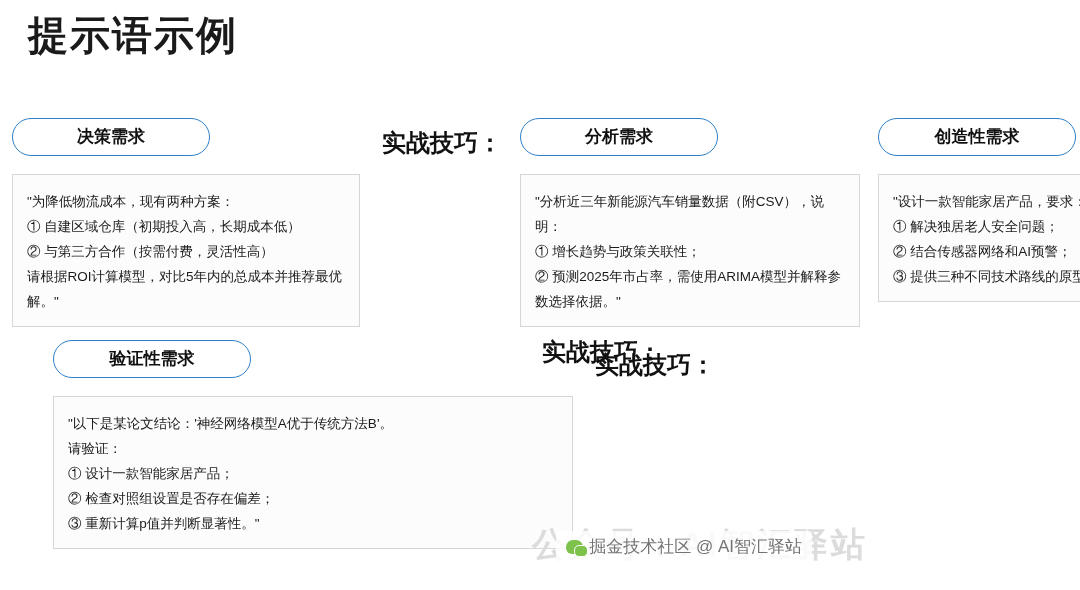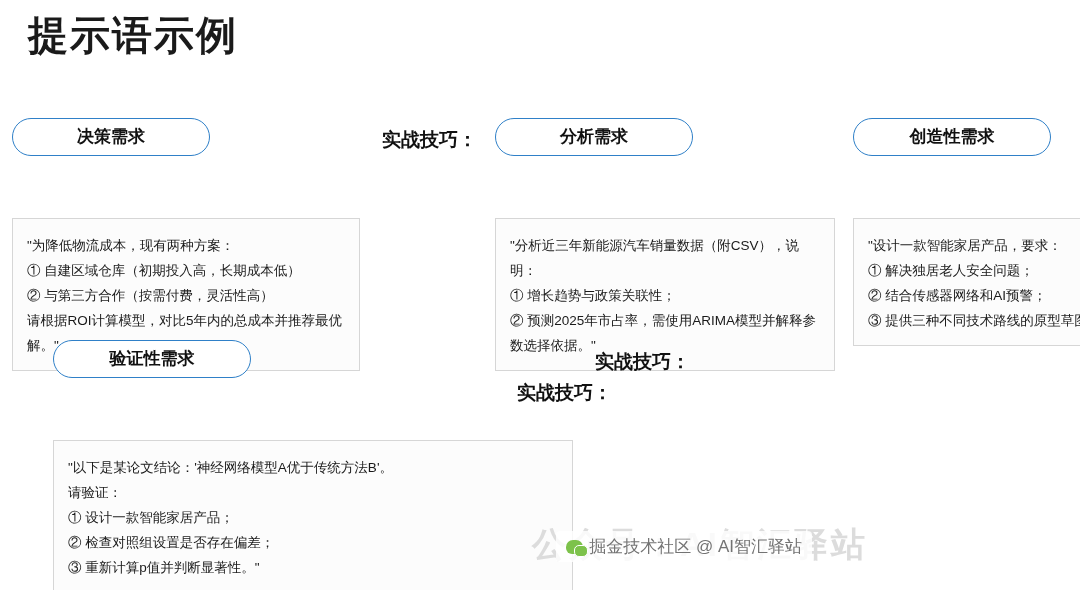--- a/index.html
+++ b/index.html
@@ -40,39 +40,38 @@
   .row-2 { left: 12px; top: 340px; padding-left: 41px; }
 
   .group {
     display: flex;
     align-items: flex-start;
   }
 
   .col {
     display: flex;
     flex-direction: column;
-    gap: 44px;
   }
 
   .chip {
     border: 1.5px solid #2f80c8;
     border-radius: 20px;
     background: #ffffff;
     font-size: 17px;
     font-weight: bold;
     color: #111111;
     text-align: center;
     padding: 8px 10px 9px;
     box-sizing: border-box;
     height: 38px;
     line-height: 20px;
   }
 
   .tip {
-    font-size: 19px;
+    font-size: 24px;
     font-weight: bold;
     color: #111111;
     white-space: nowrap;
     margin-left: 22px;
     margin-top: 9px;
   }
 
   .body-box {
     border: 1px solid #d6d6d6;
     background: #fcfcfc;

